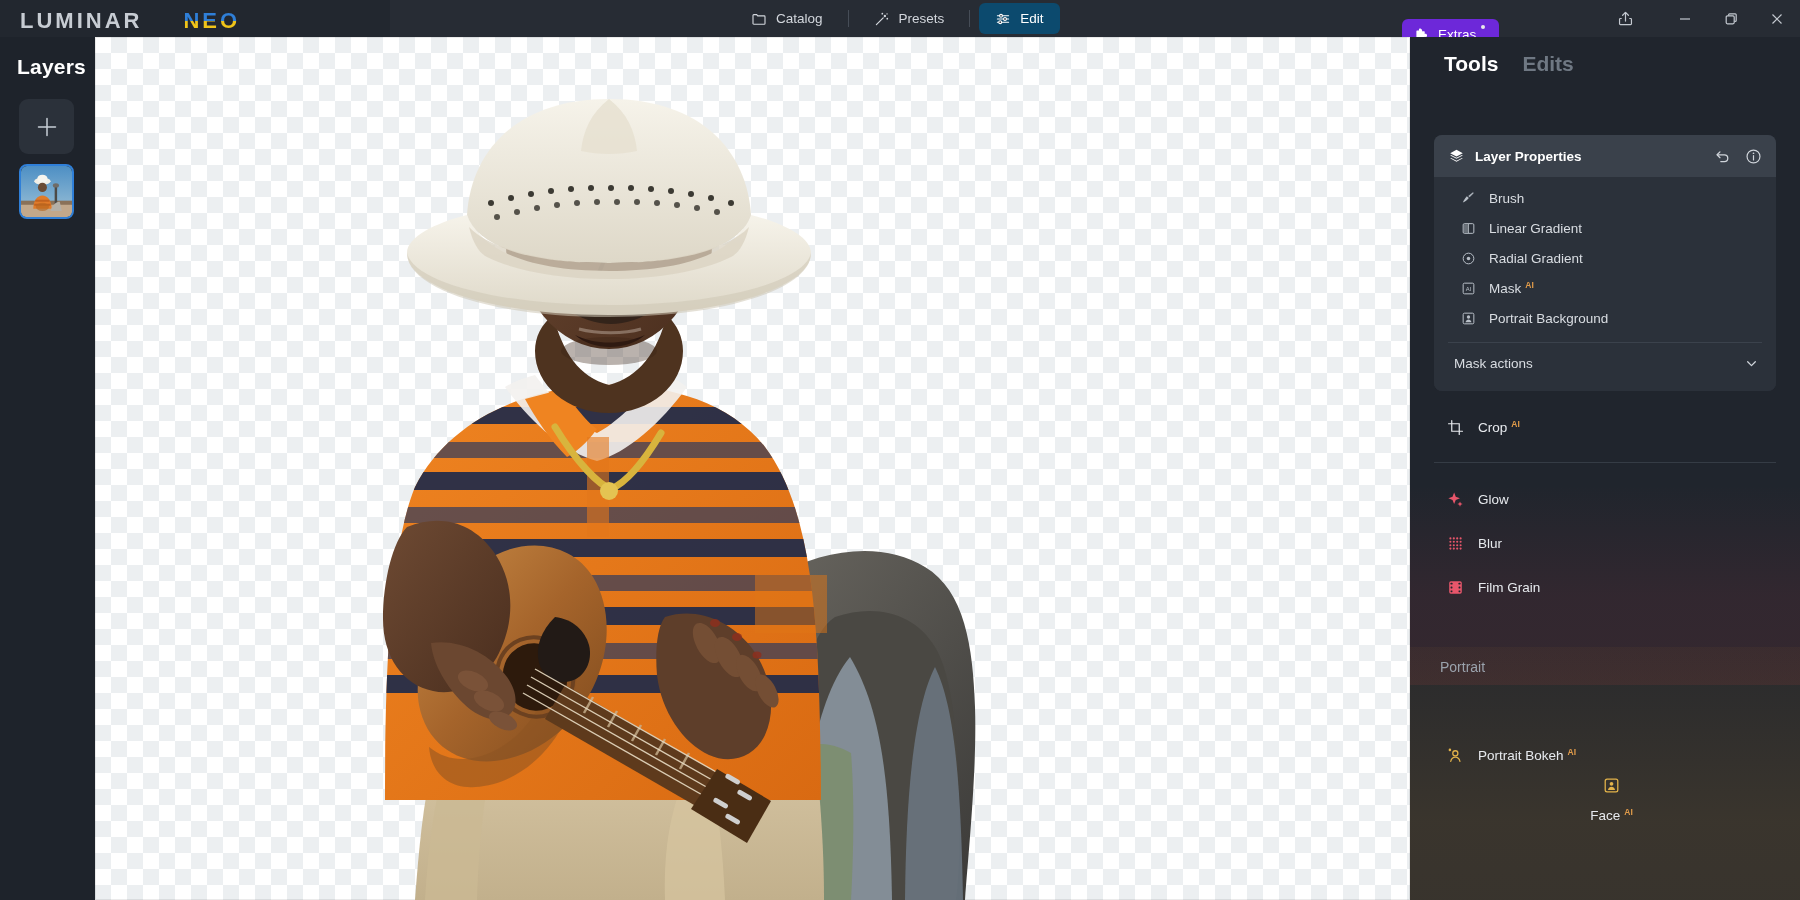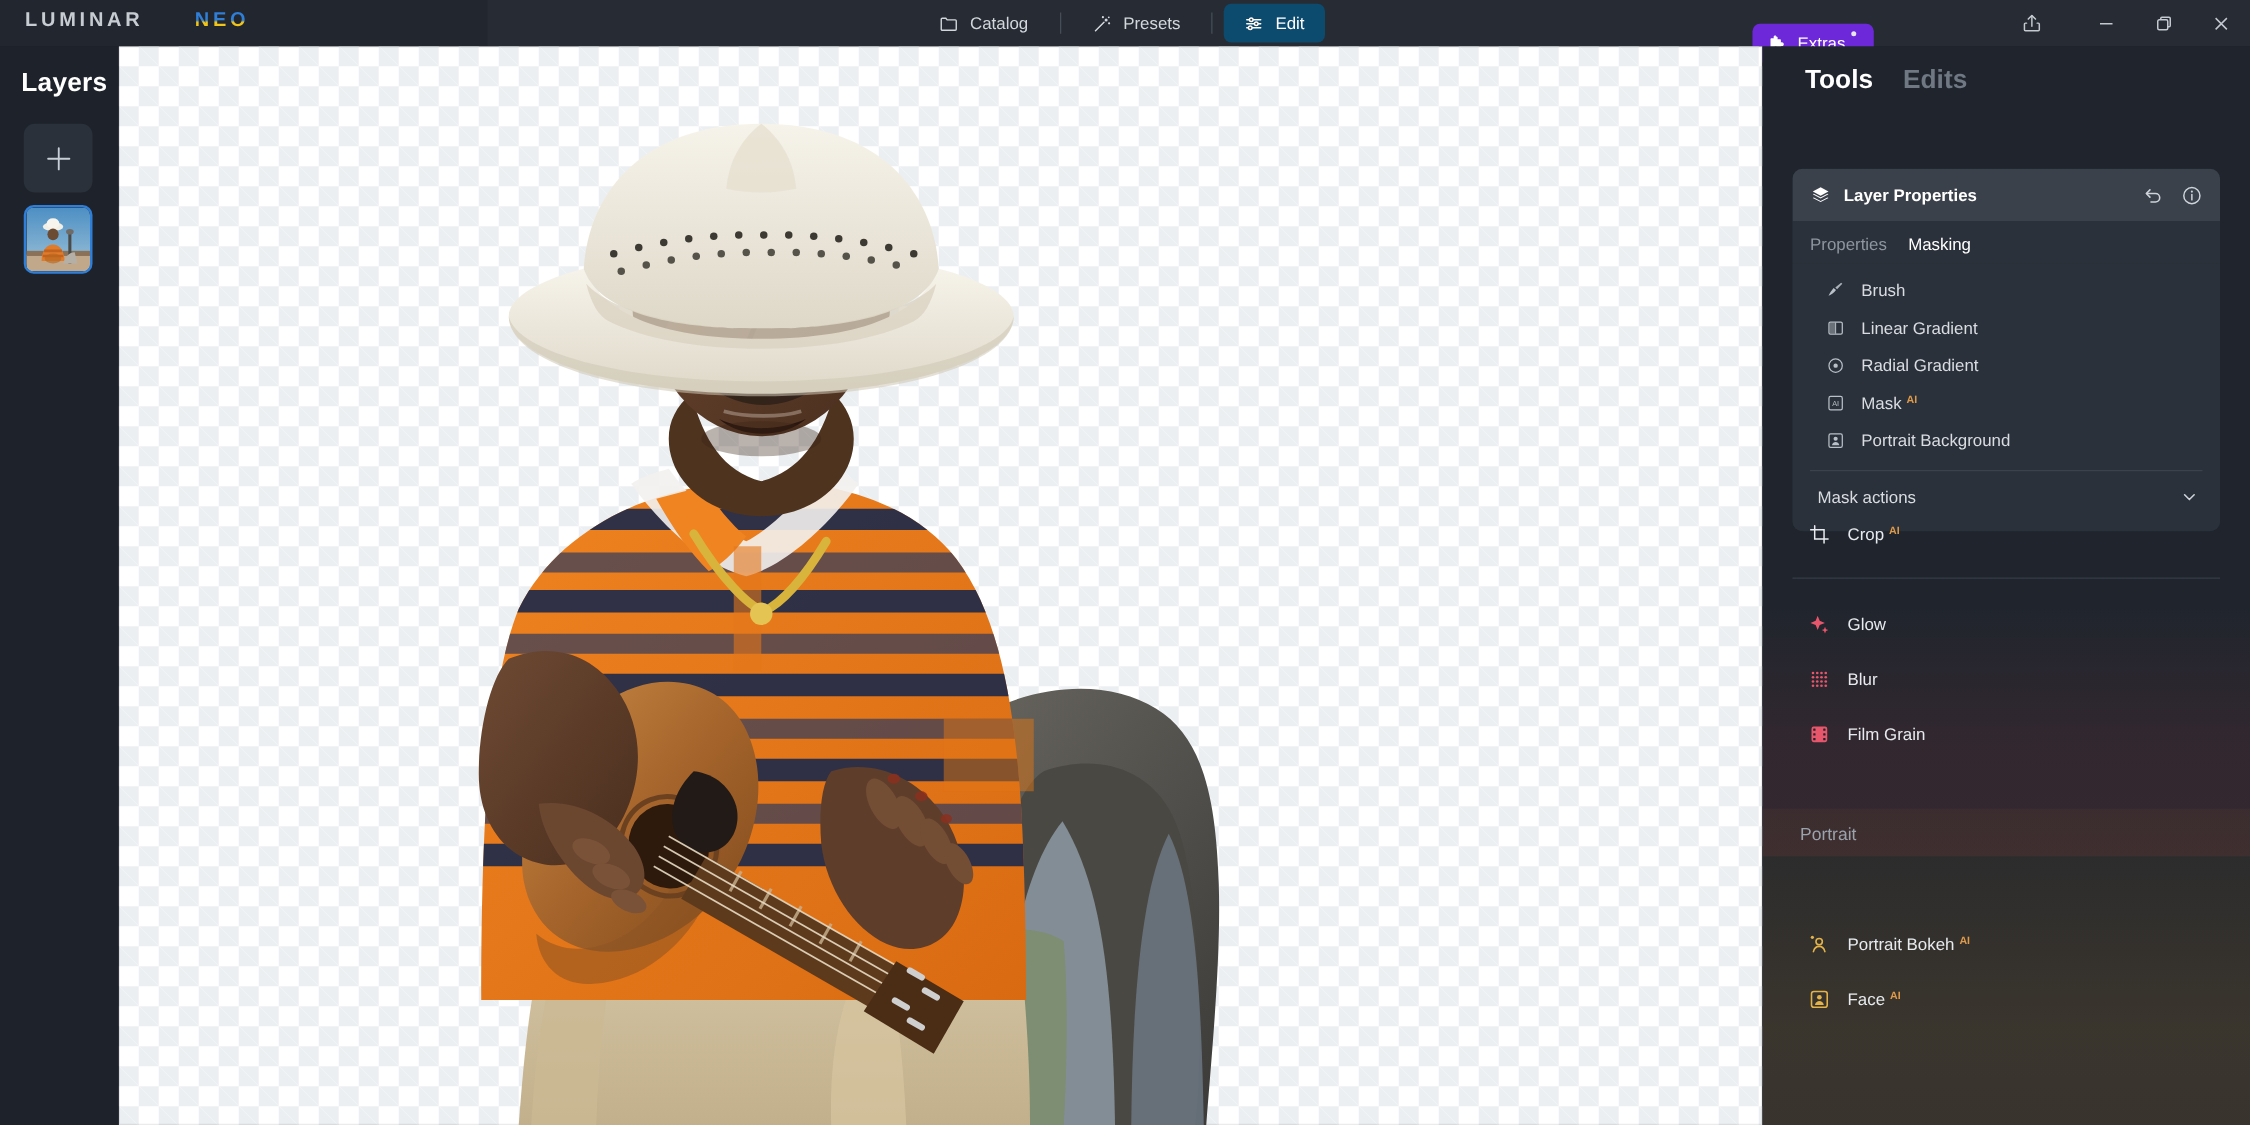--- a/index.html
+++ b/index.html
@@ -16,21 +16,21 @@
     position: absolute; left: 0; top: 0; width: 1800px; height: 37px;
     background: #272c34;
     display: flex; align-items: center;
   }
   .titlebar-bg-left {
     position: absolute; left: 0; top: 0; width: 390px; height: 37px;
     background: #22272f;
   }
   .logo {
     position: absolute; left: 20px; top: 8px;
-    font-size: 16px; font-weight: bold; letter-spacing: 3.0px;
+    font-size: 22px; font-weight: bold; letter-spacing: 3.0px;
     display: flex; gap: 9px; align-items: flex-start;
     user-select: none;
   }
   .logo-luminar { color: #c7ccd3; }
   .logo-neo {
     background: linear-gradient(180deg, #2f7fd8 0%, #2f7fd8 48%, #f0c419 52%, #f0c419 100%);
     -webkit-background-clip: text; background-clip: text; color: transparent;
     font-weight: bold;
     margin-left: 32px;
   }
@@ -536,24 +536,20 @@
         </span>
         <span class="lp-head-btn">
           <svg class="icon" viewBox="0 0 20 20" fill="none" stroke="#cfd4da" stroke-width="1.4">
             <circle cx="10" cy="10" r="7.6"></circle>
               <path d="M10 9v5" stroke-linecap="round"></path>
               <circle cx="10" cy="6.2" r="1" fill="#cfd4da" stroke="none"></circle>
           </svg>
         </span>
       </div>
 
-      <div class="lp-subtabs">
-        <div class="lp-subtab">Properties</div>
-        <div class="lp-subtab active">Masking</div>
-      </div>
 
       <div class="mask-list">
         <div class="mask-item">
           <span>
             <svg class="icon-sm" viewBox="0 0 18 18" fill="#b9c0c8">
               <path d="M2.2 13.8c3-1 5-2.6 7.2-5.4l-2.4-2C5 8.9 3.4 11 2.2 13.8z"></path>
               <path d="M10.4 7.6l5-5.2-1.1-.9-5.6 4.6z" opacity=".9"></path>
             </svg>
           </span>
           <span>Brush</span>
@@ -689,21 +685,21 @@
           <path d="M4.4 16.8c.8-3.2 2.9-4.9 5.4-4.9s4.6 1.7 5.4 4.9" stroke-linecap="round"></path>
           <circle cx="3.4" cy="3.4" r="1.5" fill="#e3b34a" stroke="none"></circle>
         </svg>
       </span>
       <span class="tool-label">
         <span>Portrait Bokeh</span>
         <span class="ai-badge">AI</span>
       </span>
     </div>
 
-    <div class="tool-row" style="top:740px;">
+    <div class="tool-row" style="top:740px;flex-direction:column;">
       <span>
         <svg class="icon" viewBox="0 0 20 20" fill="none" stroke="#e3b34a" stroke-width="1.5">
           <rect x="2.6" y="2.6" width="14.8" height="14.8" rx="2.2"></rect>
           <circle cx="10" cy="8" r="2.2" fill="#e3b34a" stroke="none"></circle>
           <path d="M5.8 15.2c.7-2.5 2.3-3.6 4.2-3.6s3.5 1.1 4.2 3.6z" fill="#e3b34a" stroke="none"></path>
         </svg>
       </span>
       <span class="tool-label">
         <span>Face</span>
         <span class="ai-badge">AI</span>

